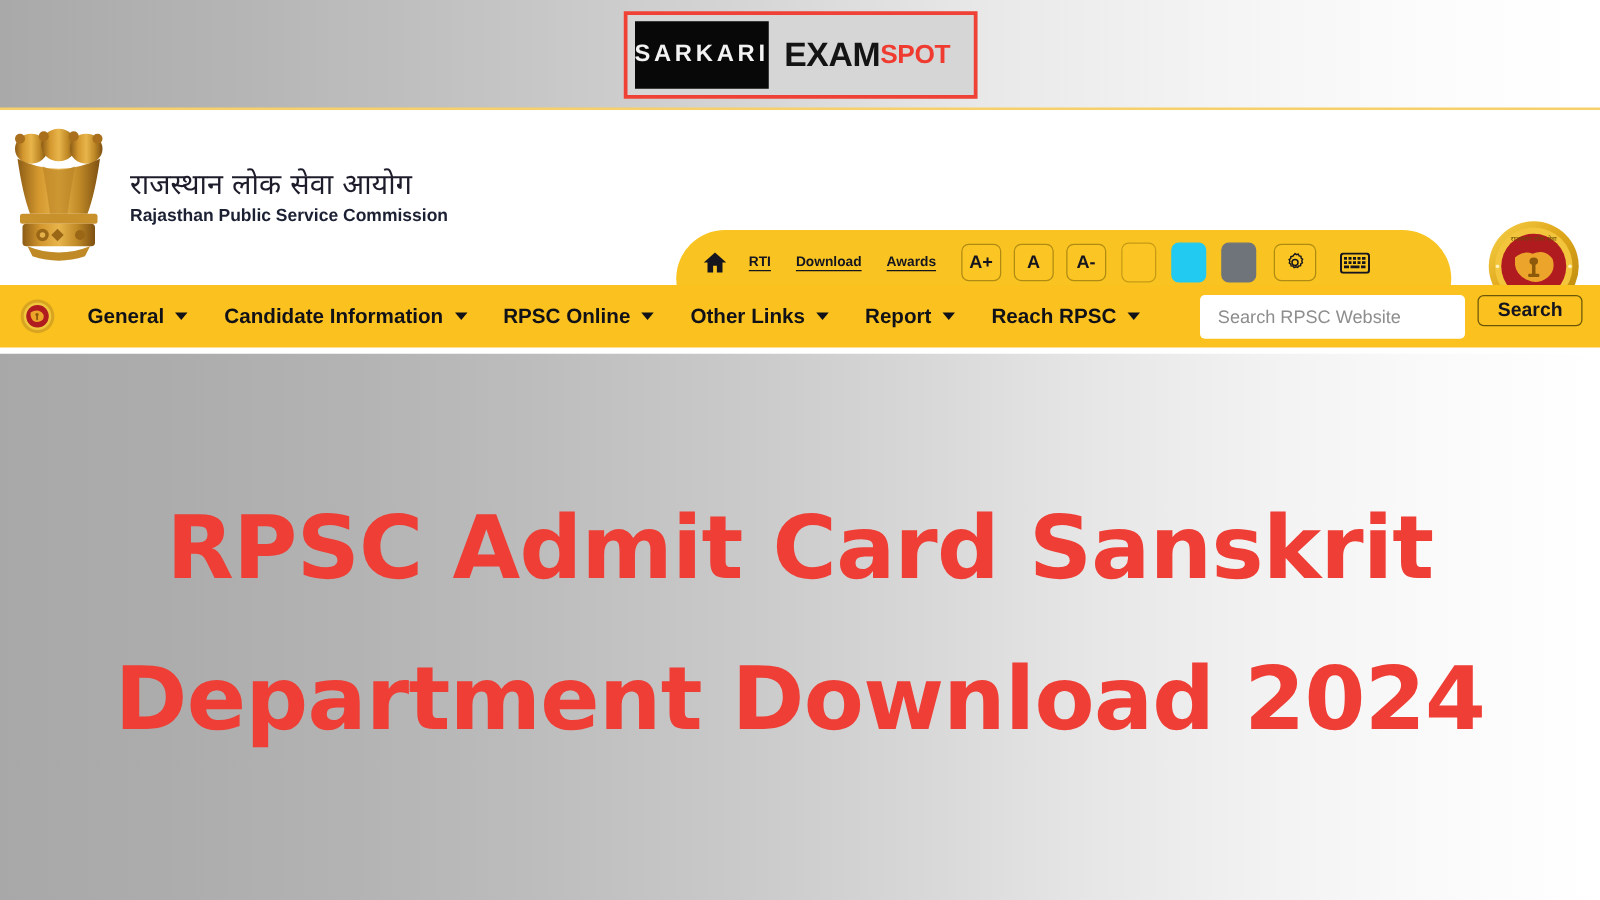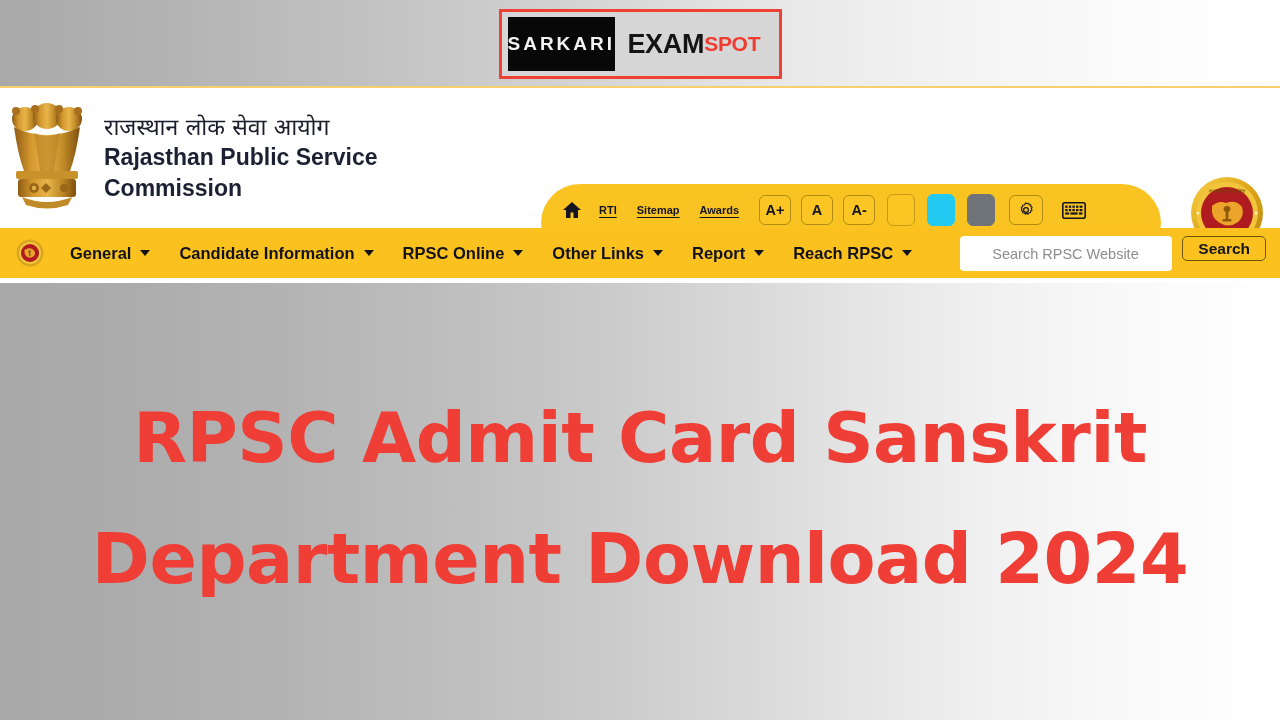--- a/index.html
+++ b/index.html
@@ -56,21 +56,21 @@
     flex: 0 0 auto;
     position: relative;
   }
   .emblem svg { display: block; }
   .org-titles { margin-left: 14px; flex: 0 0 auto; }
   .org-hi {
     font-size: 23px; color: #1c1c2b; line-height: 1.28;
     font-family: "DejaVu Sans", sans-serif; font-weight: 400;
   }
   .org-en {
-    font-size: 23px; color: #1c2033; font-weight: 700; line-height: 1.32;
+    font-size: 14px; color: #1c2033; font-weight: 700; line-height: 1.32;
     max-width: 300px;
   }
 
   
   .util-bar {
     position: absolute; left: 541px; top: 96px;
     width: 620px; height: 78px;
     background: #f9c422;
     border-radius: 40px;
     padding: 6px 14px 4px 14px;
@@ -136,21 +136,21 @@
     border-left: 5px solid transparent; border-right: 5px solid transparent;
     border-top: 6px solid #111118;
   }
   .nav-search {
     position: absolute; right: 14px; top: 8px;
     display: flex; align-items: stretch; height: 35px;
   }
   .nav-search input {
     width: 212px; height: 35px;
     border: none; border-radius: 4px; background: #fff;
-    padding: 0 32px; font-size: 14.5px; color: #333;
+    padding: 0 14px; font-size: 14.5px; color: #333;
     font-family: "Liberation Sans", sans-serif;
     outline: none;
   }
   .nav-search input::placeholder { color: #8d8d8d; }
   .search-btn {
     margin-left: 10px; height: 25px; padding: 0 15px;
     border: 1.5px solid #6b5608; border-radius: 5px;
     background: #fbc21f; color: #15151f;
     font-size: 15.5px; font-weight: 700; cursor: pointer;
     font-family: "Liberation Sans", sans-serif;
@@ -236,21 +236,21 @@
   </div>
 
   <div class="util-bar">
     <div class="util-row1">
       <span class="home-ico">
         <svg width="20" height="18" viewBox="0 0 20 18">
             <path d="M10 1 L19 9 h-3 v8 h-4.5 v-5.5 h-3 V17 H4 V9 H1 Z" fill="#15151f"></path>
           </svg>
       </span>
       <span class="util-link">RTI</span>
-      <span class="util-link">Sitemap</span>
+      <span class="util-link">Download</span>
       <span class="util-link">Awards</span>
       <span class="fsz-btn">A+</span>
       <span class="fsz-btn">A</span>
       <span class="fsz-btn">A-</span>
       <span class="sw yellow"></span>
       <span class="sw cyan"></span>
       <span class="sw gray"></span>
       <span class="gear-btn">
         <svg width="18" height="18" viewBox="0 0 24 24">
           <path d="M12 2.5 l1.6 1.1 1.9-.5 .9 1.8 2 .4 .1 2 1.6 1.3 -.9 1.8 .7 1.9 -1.7 1.1 -.2 2 -2 .3 -1.2 1.6 -1.9-.7 -1.8 .9 -1.3-1.6 -2-.2 -.3-2 -1.6-1.2 .7-1.9 -.9-1.8 1.7-1.1 .2-2 2-.3 z" fill="none" stroke="#15151f" stroke-width="1.5"></path>

